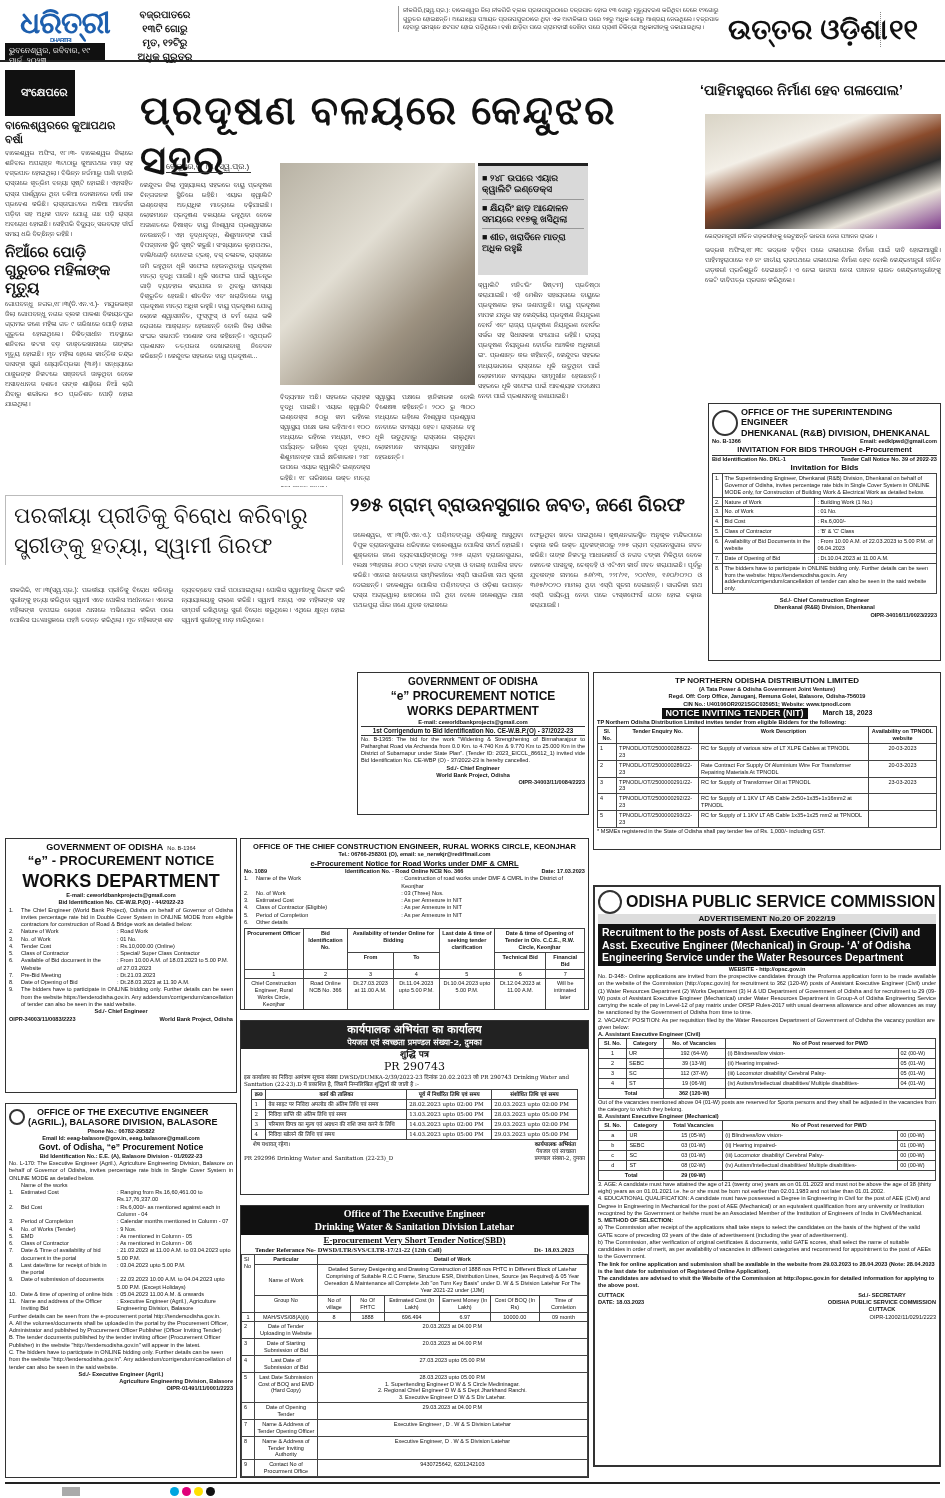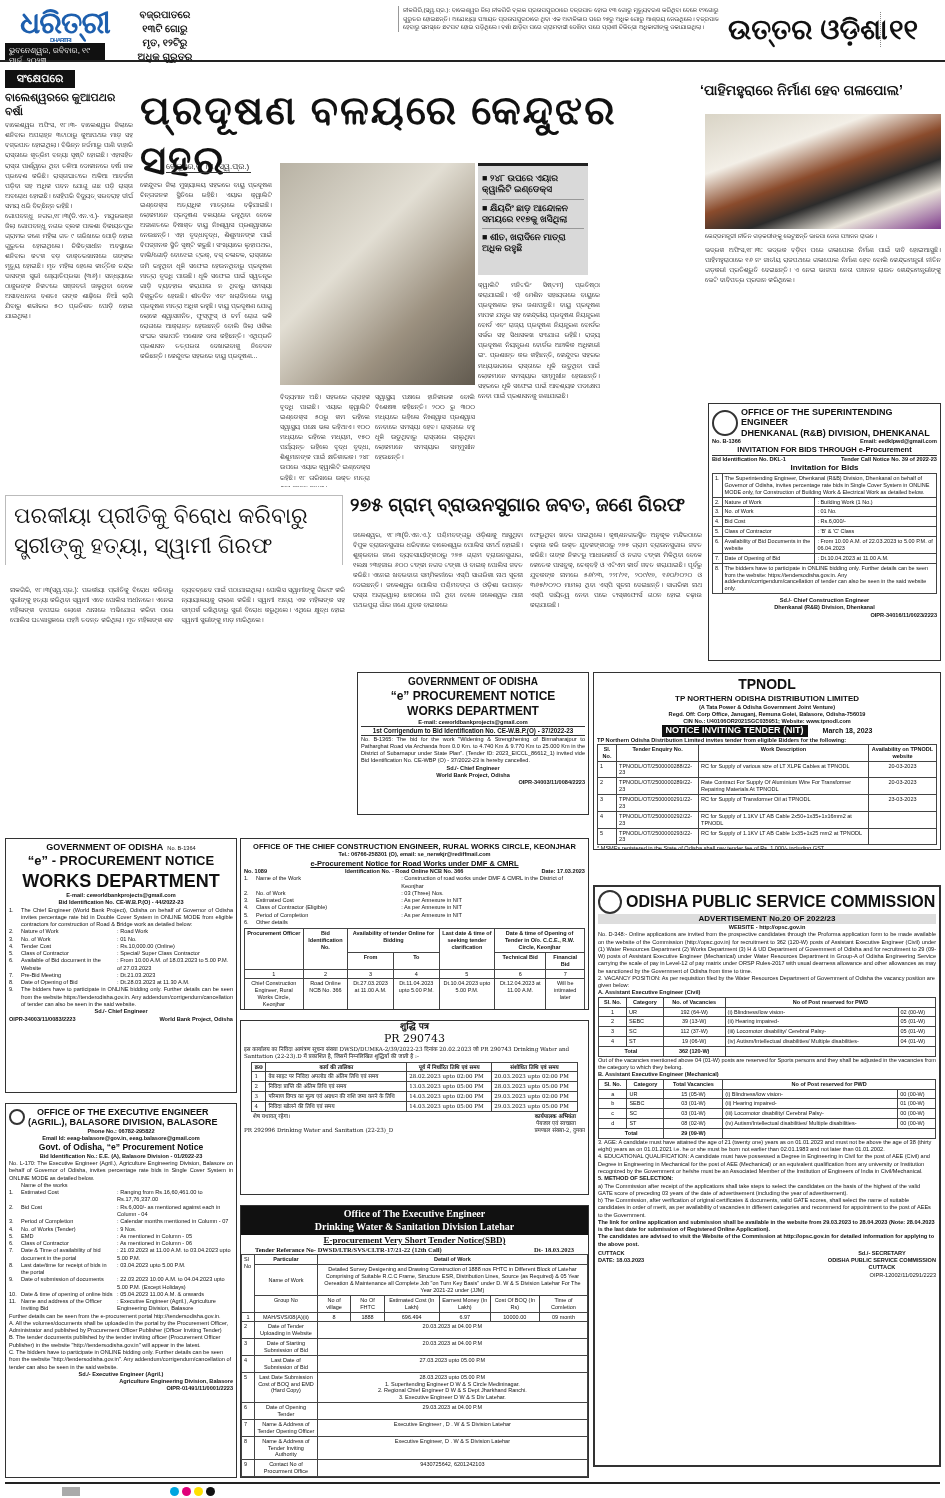--- a/index.html
+++ b/index.html
@@ -34,23 +34,24 @@
   <div class="abs logo"><span>ଧରିତ୍ରୀ</span><small>DHARITRI</small></div>
   <div class="abs dateline">ଭୁବନେଶ୍ୱର, ରବିବାର, ୧୯ ମାର୍ଚ୍ଚ, ୨୦୨୩</div>
   <div class="abs teaser-head">ବଜ୍ରପାତରେ ୧୩ଟି ଗୋରୁ ମୃତ, ୧୨ଟିରୁ ଅଧିକ ଗୁରୁତର</div>
   <div class="abs teaser-body" style="left:398px;width:330px">ନୀଳଗିରି,(ସ୍ୱ.ପ୍ର.): ବାଲେଶ୍ୱର ଜିଲା ନୀଳଗିରି ବ୍ଲକ ପ୍ରତାପପୁରଠାରେ ବଜ୍ରପାତ ହୋଇ ୧୩ ଗୋରୁ ମୃତ୍ୟୁବରଣ କରିଥିବା ବେଳେ ୧୨ଗୋରୁ ଗୁରୁତର ହୋଇଛନ୍ତି। ଅଯୋଧ୍ୟା ପଞ୍ଚାୟତ ପ୍ରତାପପୁରଠାରେ ଥିବା ଏକ ଅଟାଳିକାର ପରେ ୨୫ରୁ ଅଧିକ ଗୋରୁ ଆଶ୍ରୟ ନେଉଥିଲେ। ବଜ୍ରପାତ ହେବାରୁ ସମସ୍ତେ ଛଟପଟ ହୋଇ ପଡ଼ିଥିଲେ। ବର୍ଷା ଛାଡ଼ିବା ପରେ ଗ୍ରାମବାସୀ ଦେଖିବା ପରେ ପ୍ରାଣୀ ଚିକିତ୍ସା ଅଧିକାରୀଙ୍କୁ ଡକାଯାଇଥିଲା।</div>
   <div class="abs teaser-head" style="left:242px;width:150px;top:10px;font-size:10px"></div>
   <div class="abs" style="left:728px;top:12px;font-size:28px;font-weight:bold">ଉତ୍ତର ଓଡ଼ିଶା</div>
   <div class="abs" style="left:880px;top:12px;font-size:28px;font-weight:bold;border-left:1px dotted #888;padding-left:8px">୧୧</div>
 </div>
 
 <div class="abs" style="left:5px;top:70px;width:128px;height:420px">
-  <div class="label-black" style="width:70px;font-size:11px;padding:2px;margin-bottom:3px">ସଂକ୍ଷେପରେ</div>
+  <div class="label-black" style="width:70px;font-size:11px;padding:16px;margin-bottom:3px">ସଂକ୍ଷେପରେ</div>
   <div style="font-size:11px;font-weight:bold;margin-bottom:2px">ବାଲେଶ୍ୱରରେ କୁଆପଥର ବର୍ଷା</div>
   <div class="col-text">ବାଲେଶ୍ୱର ଅଫିସ, ୧୮।୩- ବାଲେଶ୍ୱର ଜିଲାରେ ଶନିବାର ଅପରାହ୍ନ ୩ଟାଠାରୁ କୁଆପଥର ମାଡ଼ ସହ ବଜ୍ରପାତ ହୋଇଥିଲା। ବିଭିନ୍ନ ନର୍ଦ୍ଦମାରୁ ପାଣି ବାହାରି ରାସ୍ତାରେ କୃତ୍ରିମ ବନ୍ୟା ସୃଷ୍ଟି ହୋଇଛି। ଏହାସହିତ ରାସ୍ତା ପାର୍ଶ୍ୱରେ ଥିବା ତଳିଆ ଦୋକାନରେ ବର୍ଷା ଜଳ ପ୍ରବେଶ କରିଛି। ରାସ୍ତାଘାଟରେ ଅଳିଆ ଆବର୍ଜନା ପଡ଼ିବା ସହ ଅଧିକ ପବନ ଯୋଗୁ ଗଛ ପଡ଼ି ରାସ୍ତା ଅବରୋଧ ହୋଇଛି। ସେହିପରି ବିଦ୍ୟୁତ୍ ସରବରାହ ଦୀର୍ଘ ସମୟ ଧରି ବିଚ୍ଛିନ୍ନ ରହିଛି।</div>
+  <div style="font-size:15px;font-weight:bold;margin:4px 0 2px;line-height:1.2">ନିଆଁରେ ପୋଡ଼ି ଗୁରୁତର ମହିଳାଙ୍କ ମୃତ୍ୟୁ</div>
   <div class="col-text">ଗୋପବନ୍ଧୁ ନଗର,୧୮।୩(ଡି.ଏନ.ଏ.)- ମୟୂରଭଞ୍ଜ ଜିଲା ଗୋପବନ୍ଧୁ ନଗର ବ୍ଲକ ପାଳଶା ବିକାୟତପୁର ଗ୍ରାମର ଜଣେ ମହିଳା ଗତ ୯ ତାରିଖରେ ପୋଡ଼ି ହୋଇ ଗୁରୁତର ହୋଇଥିଲେ। ଚିକିତ୍ସାଧୀନ ଅବସ୍ଥାରେ ଶନିବାର କଟକ ବଡ଼ ଡାକ୍ତରଖାନାରେ ତାଙ୍କର ମୃତ୍ୟୁ ହୋଇଛି। ମୃତ ମହିଳା ହେଲେ କାର୍ତ୍ତିକ ଚନ୍ଦ୍ର ଦାସଙ୍କ ସ୍ତ୍ରୀ ଜ୍ୟୋତିପ୍ରଭା (୩୬)। ସନ୍ଧ୍ୟାରେ ଠାକୁରଙ୍କ ନିକଟରେ ସଞ୍ଜବତୀ ଜାଳୁଥିବା ବେଳେ ଅସାବଧାନତା ବଶତଃ ତାଙ୍କ ଶାଢ଼ିରେ ନିଆଁ ଲାଗି ଯିବାରୁ ଶରୀରର ୫୦ ପ୍ରତିଶତ ପୋଡ଼ି ହୋଇ ଯାଇଥିଲା।</div>
 </div>
 
 <div class="abs" style="left:140px;top:85px;width:555px;font-size:40px;font-weight:bold;letter-spacing:2px">ପ୍ରଦୂଷଣ ବଳୟରେ କେନ୍ଦୁଝର ସହର</div>
 <div class="abs" style="left:166px;top:162px;width:85px;font-size:8px;border-bottom:1px solid #333">କେନ୍ଦୁଝର,୧୮।୩ (ସ୍ୱ.ପ୍ର.)</div>
 <div class="abs col-text" style="left:140px;top:180px;width:132px;height:305px;overflow:hidden">କେନ୍ଦୁଝର ଜିଲା ମୁଖ୍ୟାଳୟ ସହରରେ ବାୟୁ ପ୍ରଦୂଷଣ ଚିନ୍ତାଜନକ ସ୍ଥିତିରେ ରହିଛି। ଏୟାର କ୍ୱାଲିଟି ଇଣ୍ଡେକ୍ସ ଅତ୍ୟଧିକ ମାତ୍ରାରେ ବଢ଼ିଯାଇଛି। ଲୋକମାନେ ପ୍ରଦୂଷଣ ବଳୟରେ ରହୁଥିବା ବେଳେ ଅଜାଣତରେ ବିଷାକ୍ତ ବାୟୁ ନିଃଶ୍ୱାସ ପ୍ରଶ୍ୱାସରେ ନେଉଛନ୍ତି। ଏହା ବୃଦ୍ଧାବୃଦ୍ଧ, ଶିଶୁମାନଙ୍କ ପାଇଁ ବିପଜ୍ଜନକ ସ୍ଥିତି ସୃଷ୍ଟି କରୁଛି। ସଂଖ୍ୟାରେ ଲୁହାପଥର, ବାଲି/ଗୋଡ଼ି ବୋଝେଇ ଟ୍ରକ୍, ବସ୍ ଚଳାଚଳ, ରାସ୍ତାରେ ଜମି ରହୁଥିବା ଧୂଳି ସଫେଇ ହେଉନଥିବାରୁ ପ୍ରଦୂଷଣ ମାତ୍ରା ବୃଦ୍ଧି ପାଉଛି। ଧୂଳି ସଫେଇ ପାଇଁ ସ୍ୱତନ୍ତ୍ର ଗାଡ଼ି ବ୍ୟବହାର କରାଯାଉ ନ ଥିବାରୁ ସମସ୍ୟା ବିକ୍ରୁତିତ ହେଉଛି। ଶୀତଦିନ ଏବଂ ଖରାଦିନରେ ବାୟୁ ପ୍ରଦୂଷଣ ମାତ୍ରା ଅଧିକ ରହୁଛି। ବାୟୁ ପ୍ରଦୂଷଣ ଯୋଗୁ ଲୋକେ ଶ୍ୱାସଜନିତ, ଫୁସ୍‌ଫୁସ୍ ଓ ଚର୍ମ ରୋଗ ଭଳି ରୋଗରେ ଆକ୍ରାନ୍ତ ହେଉଛନ୍ତି ବୋଲି ଜିଲା ଓକିଲ ସଂଘର ସଭାପତି ଅଶୋକ ଦାସ କହିଛନ୍ତି। ଏଥିପ୍ରତି ପ୍ରଶାସନ ତତ୍ପରତା ଦେଖାଇବାକୁ ନିବେଦନ କରିଛନ୍ତି। କେନ୍ଦୁଝର ସହରରେ ବାୟୁ ପ୍ରଦୂଷଣ...</div>
 <div class="abs photo" style="left:280px;top:163px;width:195px;height:222px"></div>
 <div class="abs col-text" style="left:280px;top:392px;width:90px;height:95px;overflow:hidden">ବିଦ୍ୟମାନ ଅଛି। ସହରରେ ଗ୍ରାହକ ବୃଦ୍ଧି ପାଇଛି। ଏୟାର କ୍ୱାଲିଟି ଇଣ୍ଡେକ୍ସ ୫୦ରୁ କମ ରହିଲେ ସ୍ୱାସ୍ଥ୍ୟ ପକ୍ଷେ ଭଲ ରହିଥାଏ। ୧୦୦ ମଧ୍ୟରେ ରହିଲେ ମଧ୍ୟମ, ୧୫୦ ପର୍ଯ୍ୟନ୍ତ ରହିଲେ ବୃଦ୍ଧ ବୃଦ୍ଧା, ଶିଶୁମାନଙ୍କ ପାଇଁ କ୍ଷତିକାରକ। ୨୪୮ ଉପରେ ଏୟାର କ୍ୱାଲିଟି ଇଣ୍ଡେକ୍ସ ରହିଛି। ୧୮ ତାରିଖରେ ଉକ୍ତ ମାତ୍ରା ଥିଲା ୧୧୭ରୁ ଅଧିକ।</div>
 <div class="abs col-text" style="left:375px;top:392px;width:100px;height:95px;overflow:hidden">ସ୍ୱାସ୍ଥ୍ୟ ପକ୍ଷରେ ହାନିକାରକ ବୋଲି ବିଶେଷଜ୍ଞ କହିଛନ୍ତି। ୨୦୦ ରୁ ୩୦୦ ମଧ୍ୟରେ ରହିଲେ ନିଃଶ୍ୱାସ ପ୍ରଶ୍ୱାସ ନେବାରେ ସମସ୍ୟା ହେବ। ରାସ୍ତାରେ ବହୁ ଧୂଳି ଉଡୁଥିବାରୁ ରାସ୍ତାରେ ଚାଲୁଥିବା ଲୋକମାନେ ସମସ୍ୟାର ସମ୍ମୁଖୀନ ହେଉଛନ୍ତି।</div>
 <div class="abs sidebar-box" style="left:478px;top:163px;width:110px;height:112px;padding:4px">
@@ -143,21 +144,20 @@
   <div class="bold center" style="font-size:12px">WORKS DEPARTMENT</div>
   <div class="sm bold center">E-mail: ceworldbankprojects@gmail.com</div>
   <div class="bold center" style="font-size:6.3px;border-top:1px solid #333;border-bottom:1px solid #333">1st Corrigendum to Bid Identification No. CE-W.B.P.(O) - 37/2022-23</div>
   <div class="sm" style="text-align:justify">No. B-1365: The bid for the work "Widening &amp; Strengthening of Birmaharajpur to Patharghat Road via Archanda from 0.0 Km. to 4.740 Km &amp; 9.770 Km to 25.000 Km in the District of Subarnapur under State Plan". (Tender ID: 2023_EICCL_86612_1) invited vide Bid Identification No. CE-WBP (O) - 37/2022-23 is hereby cancelled.</div>
   <div class="sm bold center">Sd./- Chief Engineer</div>
   <div class="sm bold center">World Bank Project, Odisha</div>
   <div class="sm bold right">OIPR-34003/11/0084/2223</div>
 </div>
 
 <div class="abs box" style="left:593px;top:672px;width:348px;height:178px;padding:3px">
-  <div class="bold center" style="font-size:14px">TPNODL</div>
   <div class="bold center" style="font-size:8px">TP NORTHERN ODISHA DISTRIBUTION LIMITED</div>
   <div class="sm bold center">(A Tata Power &amp; Odisha Government Joint Venture)</div>
   <div class="sm bold center">Regd. Off: Corp Office, Januganj, Remuna Golei, Balasore, Odisha-756019</div>
   <div class="sm bold center">CIN No.: U40106OR2021SGC035951; Website: www.tpnodl.com</div>
   <div style="display:flex;justify-content:center;align-items:center;gap:15px">
     <span class="label-black" style="font-size:9px;padding:0 4px">NOTICE INVITING TENDER (NIT)</span>
     <span class="bold" style="font-size:7px">March 18, 2023</span>
   </div>
   <div class="sm bold">TP Northern Odisha Distribution Limited invites tender from eligible Bidders for the following:</div>
   <table>
@@ -339,20 +339,24 @@
           <td style="text-align:center">Dt.10.04.2023 upto 5.00 P.M.</td>
           <td style="text-align:center">Dt.12.04.2023 at 11.00 A.M.</td>
           <td style="text-align:center">Will be intimated later</td>
         </tr>
       </tbody>
   </table>
 
 </div>
 
 <div class="abs box" style="left:240px;top:1020px;width:349px;height:175px">
+  <div class="label-black dev" style="padding:2px;background:#222">
+    <div style="font-size:11px">कार्यपालक अभियंता का कार्यालय</div>
+    <div style="font-size:8px">पेयजल एवं स्वच्छता प्रमण्डल संख्या-2, दुमका</div>
+  </div>
   <div class="bold center dev" style="font-size:9px">शुद्धि पत्र</div>
   <div class="center dev" style="font-size:11px">PR 290743</div>
   <div class="sm dev" style="padding:0 3px">इस कार्यालय का निविदा आमंत्रण सूचना संख्या DWSD/DUMKA-2/39/2022-23 दिनांक 20.02.2023 जो PR 290743 Drinking Water and Sanitation (22-23).D में प्रकाशित है, जिसमें निम्नलिखित शुद्धियाँ की जाती है :-</div>
   <table class="dev" style="width:94%;margin:1px auto">
       <thead>
         <tr id="dm-head">
           <th>क्र0</th>
           <th>कार्य की तालिका</th>
           <th>पूर्व में निर्धारित तिथि एवं समय</th>
           <th>संशोधित तिथि एवं समय</th>
@@ -570,21 +574,22 @@
       </tbody>
     </table>
 
 </div>
 
 <div class="abs box" style="left:593px;top:885px;width:348px;height:582px;padding:3px;border-width:2px">
   <div style="display:flex;gap:4px;align-items:center">
     <div style="width:24px;height:24px;border:2px solid #333;border-radius:50%;flex:none"></div>
     <div class="bold" style="font-size:16px">ODISHA PUBLIC SERVICE COMMISSION</div>
   </div>
-  <div class="bold center" style="font-size:8px;background:#ddd">ADVERTISEMENT No.20 OF 2022/23</div>
+  <div class="bold center" style="font-size:8px;background:#ddd">ADVERTISEMENT No.20 OF 2022/19</div>
+  <div class="label-black" style="text-align:left;font-size:10.5px;padding:2px 4px;line-height:1.2">Recruitment to the posts of Asst. Executive Engineer (Civil) and Asst. Executive Engineer (Mechanical) in Group- ‘A’ of Odisha Engineering Service under the Water Resources Department</div>
   <div class="sm bold center">WEBSITE - http://opsc.gov.in</div>
   <div class="sm" style="text-align:justify">No. D-348:- Online applications are invited from the prospective candidates through the Proforma application form to be made available on the website of the Commission (http://opsc.gov.in) for recruitment to 362 (120-W) posts of Assistant Executive Engineer (Civil) under (1) Water Resources Department (2) Works Department (3) H &amp; UD Department of Government of Odisha and for recruitment to 29 (09-W) posts of Assistant Executive Engineer (Mechanical) under Water Resources Department in Group-A of Odisha Engineering Service carrying the scale of pay in Level-12 of pay matrix under ORSP Rules-2017 with usual dearness allowance and other allowances as may be sanctioned by the Government of Odisha from time to time.</div>
   <div class="sm">2. VACANCY POSITION: As per requisition filed by the Water Resources Department of Government of Odisha the vacancy position are given below:</div>
   <div class="sm bold">A. Assistant Executive Engineer (Civil)</div>
   <table>
       <thead>
         <tr id="op-civ-head">
           <th>Sl. No.</th>
           <th>Category</th>
           <th>No. of Vacancies</th>

